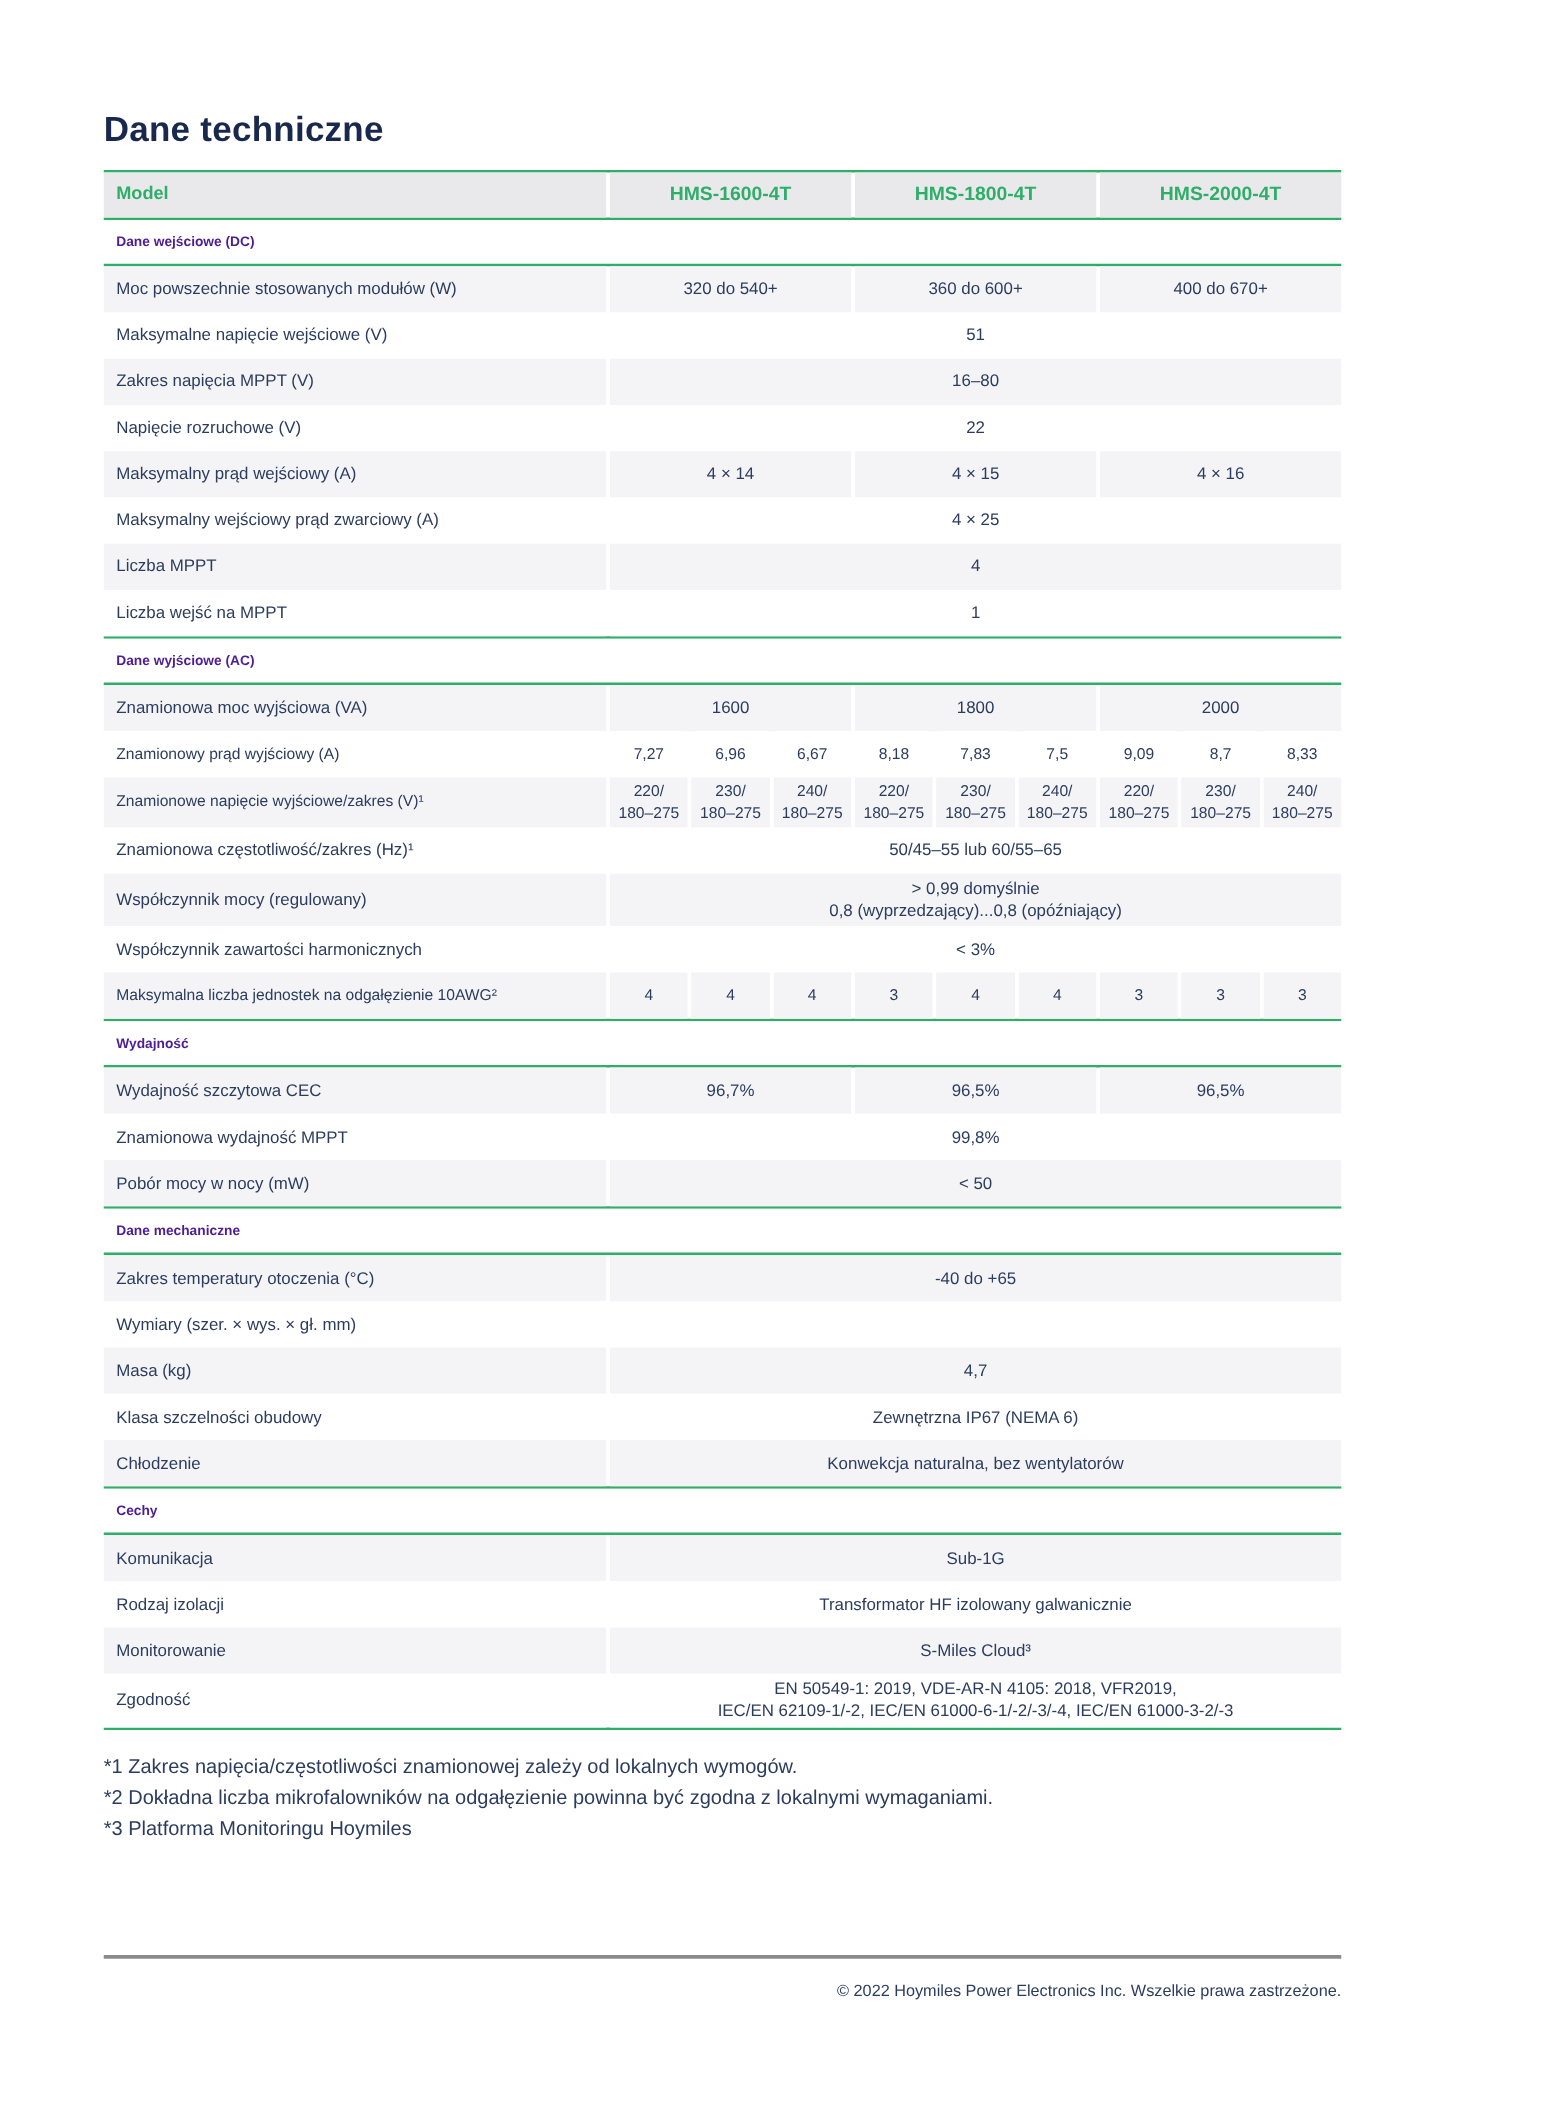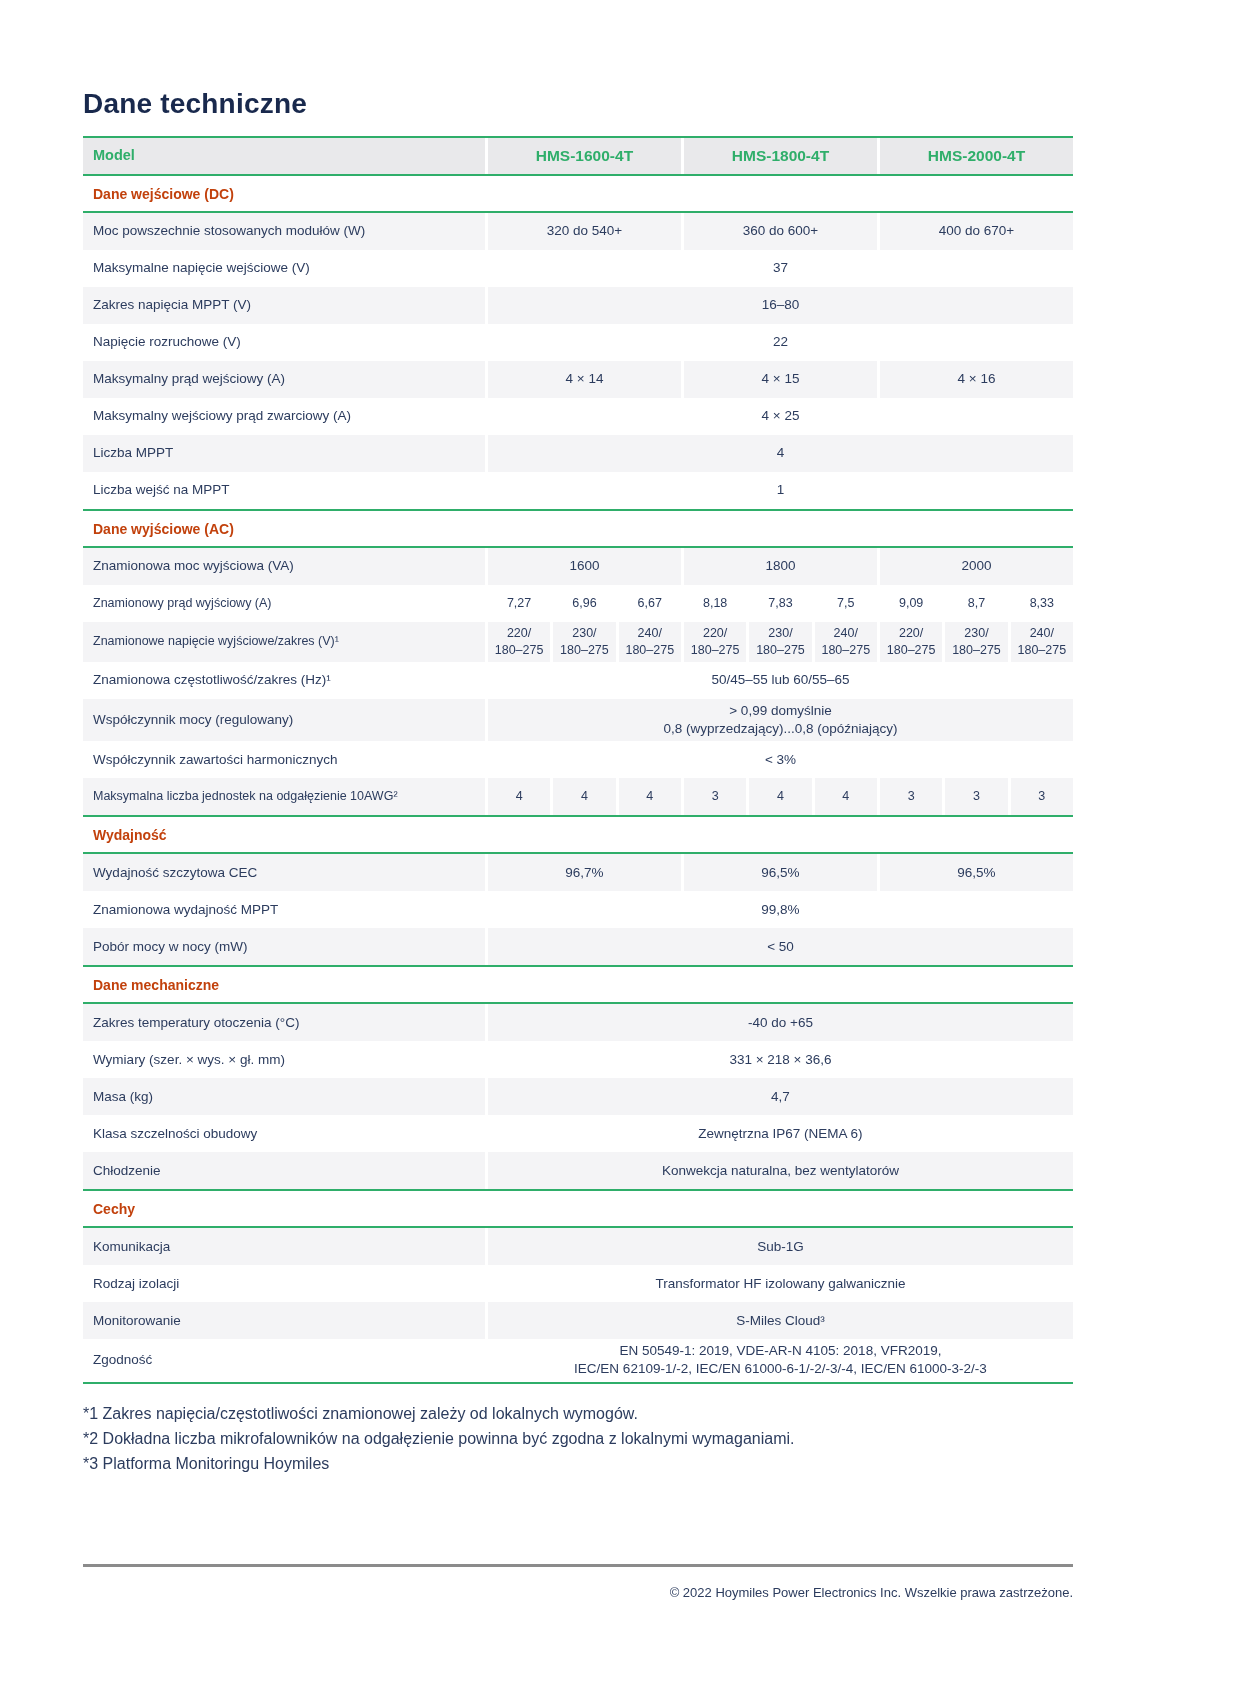--- a/index.html
+++ b/index.html
@@ -33,21 +33,21 @@
   .t-header .cell.label{color:#2fae6a;font-weight:bold;font-size:14.5px;}
   .t-header .cell.model{color:#2fae6a;font-weight:bold;font-size:15.5px;}
   
   .section{border-top:2px solid #2fae6a;}
   .section:first-of-type{border-top:none;}
   .section-title-row{
     display:flex;align-items:center;min-height:35px;
     border-bottom:2px solid #2fae6a;background:#ffffff;
   }
   .section-title{
-    color:#c2410c;font-weight:bold;font-size:14px;padding-left:10px;
+    color:#4c1d95;font-weight:bold;font-size:11px;padding-left:10px;
   }
   .small-cells .cell{font-size:12.5px;}
   
   .footnotes{margin-top:18px;font-size:16px;color:#2c3c5e;line-height:1.5;}
   .footnote{margin:0 0 1px 0;}
   .footer-divider{
     margin-top:88px;height:0;border-top:3px solid #8b8b8b;width:990px;
   }
   .copyright{
     margin-top:18px;text-align:right;font-size:13px;color:#2c3c5e;width:990px;
@@ -73,21 +73,21 @@
             <div class="section-title">Dane wejściowe (DC)</div>
           </div>
           <div class="t-row cols-3 striped">
             <div class="cell label">Moc powszechnie stosowanych modułów (W)</div>
             <div class="cell value">320 do 540+</div>
             <div class="cell value">360 do 600+</div>
             <div class="cell value">400 do 670+</div>
           </div>
           <div class="t-row cols-span">
             <div class="cell label">Maksymalne napięcie wejściowe (V)</div>
-            <div class="cell value">37</div>
+            <div class="cell value">51</div>
           </div>
           <div class="t-row cols-span striped">
             <div class="cell label">Zakres napięcia MPPT (V)</div>
             <div class="cell value">16–80</div>
           </div>
           <div class="t-row cols-span">
             <div class="cell label">Napięcie rozruchowe (V)</div>
             <div class="cell value">22</div>
           </div>
           <div class="t-row cols-3 striped">
@@ -200,21 +200,20 @@
         <div class="section">
           <div class="section-title-row">
             <div class="section-title">Dane mechaniczne</div>
           </div>
           <div class="t-row cols-span striped">
             <div class="cell label">Zakres temperatury otoczenia (°C)</div>
             <div class="cell value">-40 do +65</div>
           </div>
           <div class="t-row cols-span">
             <div class="cell label">Wymiary (szer. × wys. × gł. mm)</div>
-            <div class="cell value">331 × 218 × 36,6</div>
           </div>
           <div class="t-row cols-span striped">
             <div class="cell label">Masa (kg)</div>
             <div class="cell value">4,7</div>
           </div>
           <div class="t-row cols-span">
             <div class="cell label">Klasa szczelności obudowy</div>
             <div class="cell value">Zewnętrzna IP67 (NEMA 6)</div>
           </div>
           <div class="t-row cols-span striped">

